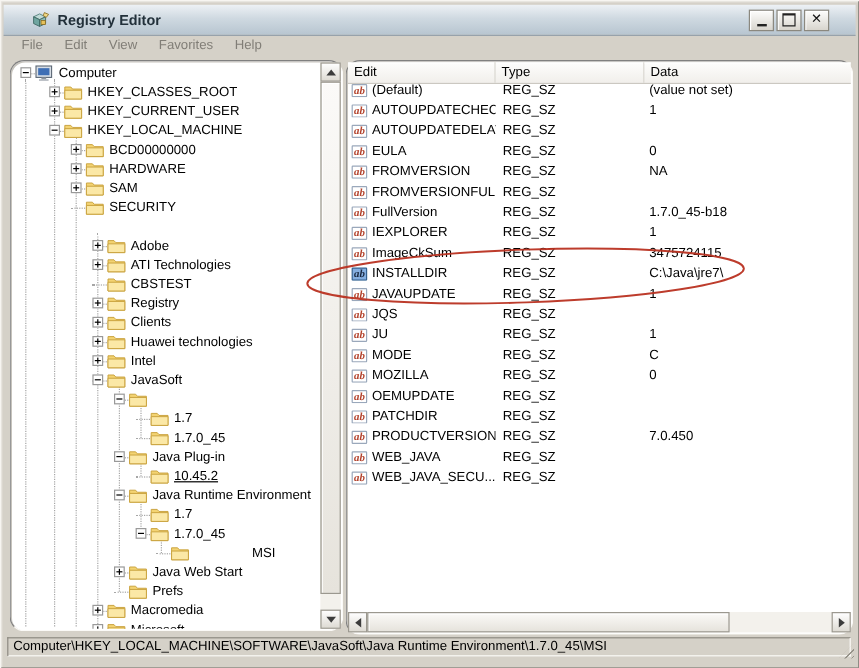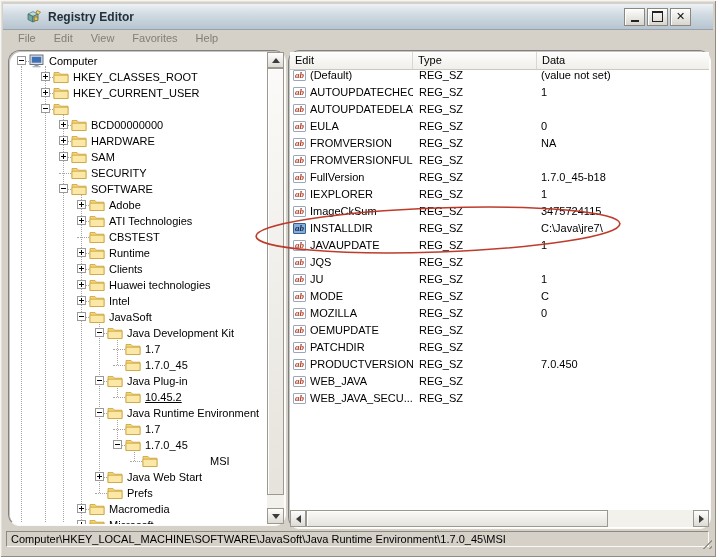--- a/index.html
+++ b/index.html
@@ -201,20 +201,21 @@
           <span class="tstub" style="left: 31px; width: 14px;"></span>
           <span class="tbox minus" style="left: 31px;">
             <i></i>
           </span>
           <span class="ticon" style="left: 43px;">
             <svg width="16" height="14" viewBox="0 0 16 14">
               <path d="M1 2.5 h5 l1.5 1.7 h7.5 v8.3 h-14 z" fill="#f3d372" stroke="#c9a23e" stroke-width="0.8"></path>
               <path d="M1 5.2 h14 v7.3 h-14 z" fill="#fbe8a6" stroke="#c9a23e" stroke-width="0.8"></path>
             </svg>
           </span>
+          <span class="tlabel" style="left: 63px;">HKEY_LOCAL_MACHINE</span>
         </div>
         <div class="trow" style="top: 65px; text-align: right;">
           <span class="tstub" style="left: 49px; width: 14px;"></span>
           <span class="tbox plus" style="left: 49px;">
             <i></i>
             <b></b>
           </span>
           <span class="ticon" style="left: 61px;">
             <svg width="16" height="14" viewBox="0 0 16 14">
               <path d="M1 2.5 h5 l1.5 1.7 h7.5 v8.3 h-14 z" fill="#f3d372" stroke="#c9a23e" stroke-width="0.8"></path>
@@ -254,33 +255,20 @@
         <div class="trow" style="top: 113px;">
           <span class="tstub" style="left: 49px; width: 14px;"></span>
           <span class="ticon" style="left: 61px;">
             <svg width="16" height="14" viewBox="0 0 16 14">
               <path d="M1 2.5 h5 l1.5 1.7 h7.5 v8.3 h-14 z" fill="#f3d372" stroke="#c9a23e" stroke-width="0.8"></path>
               <path d="M1 5.2 h14 v7.3 h-14 z" fill="#fbe8a6" stroke="#c9a23e" stroke-width="0.8"></path>
             </svg>
           </span>
           <span class="tlabel" style="left: 81px;">SECURITY</span>
         </div>
-        <div class="trow" style="top: 129px;">
-          <span class="tstub" style="left: 49px; width: 14px;"></span>
-          <span class="tbox minus" style="left: 49px;">
-            <i></i>
-          </span>
-          <span class="ticon" style="left: 61px;">
-            <svg width="16" height="14" viewBox="0 0 16 14">
-              <path d="M1 2.5 h5 l1.5 1.7 h7.5 v8.3 h-14 z" fill="#f3d372" stroke="#c9a23e" stroke-width="0.8"></path>
-              <path d="M1 5.2 h14 v7.3 h-14 z" fill="#fbe8a6" stroke="#c9a23e" stroke-width="0.8"></path>
-            </svg>
-          </span>
-          <span class="tlabel" style="left: 81px;">SOFTWARE</span>
-        </div>
         <div class="trow" style="top: 145px;">
           <span class="tstub" style="left: 67px; width: 14px;"></span>
           <span class="tbox plus" style="left: 67px;">
             <i></i>
             <b></b>
           </span>
           <span class="ticon" style="left: 79px;">
             <svg width="16" height="14" viewBox="0 0 16 14">
               <path d="M1 2.5 h5 l1.5 1.7 h7.5 v8.3 h-14 z" fill="#f3d372" stroke="#c9a23e" stroke-width="0.8"></path>
               <path d="M1 5.2 h14 v7.3 h-14 z" fill="#fbe8a6" stroke="#c9a23e" stroke-width="0.8"></path>
@@ -317,21 +305,21 @@
           <span class="tbox plus" style="left: 67px;">
             <i></i>
             <b></b>
           </span>
           <span class="ticon" style="left: 79px;">
             <svg width="16" height="14" viewBox="0 0 16 14">
               <path d="M1 2.5 h5 l1.5 1.7 h7.5 v8.3 h-14 z" fill="#f3d372" stroke="#c9a23e" stroke-width="0.8"></path>
               <path d="M1 5.2 h14 v7.3 h-14 z" fill="#fbe8a6" stroke="#c9a23e" stroke-width="0.8"></path>
             </svg>
           </span>
-          <span class="tlabel" style="left: 99px;">Runtime</span>
+          <span class="tlabel" style="left: 99px;">Registry</span>
         </div>
         <div class="trow" style="top: 209px;">
           <span class="tstub" style="left: 67px; width: 14px;"></span>
           <span class="tbox plus" style="left: 67px;">
             <i></i>
             <b></b>
           </span>
           <span class="ticon" style="left: 79px;">
             <svg width="16" height="14" viewBox="0 0 16 14">
               <path d="M1 2.5 h5 l1.5 1.7 h7.5 v8.3 h-14 z" fill="#f3d372" stroke="#c9a23e" stroke-width="0.8"></path>
@@ -385,21 +373,20 @@
           <span class="tstub" style="left: 85px; width: 14px;"></span>
           <span class="tbox minus" style="left: 85px;">
             <i></i>
           </span>
           <span class="ticon" style="left: 97px;">
             <svg width="16" height="14" viewBox="0 0 16 14">
               <path d="M1 2.5 h5 l1.5 1.7 h7.5 v8.3 h-14 z" fill="#f3d372" stroke="#c9a23e" stroke-width="0.8"></path>
               <path d="M1 5.2 h14 v7.3 h-14 z" fill="#fbe8a6" stroke="#c9a23e" stroke-width="0.8"></path>
             </svg>
           </span>
-          <span class="tlabel" style="left: 117px;">Java Development Kit</span>
         </div>
         <div class="trow" style="top: 289px;">
           <span class="tstub" style="left: 103px; width: 14px;"></span>
           <span class="ticon" style="left: 115px;">
             <svg width="16" height="14" viewBox="0 0 16 14">
               <path d="M1 2.5 h5 l1.5 1.7 h7.5 v8.3 h-14 z" fill="#f3d372" stroke="#c9a23e" stroke-width="0.8"></path>
               <path d="M1 5.2 h14 v7.3 h-14 z" fill="#fbe8a6" stroke="#c9a23e" stroke-width="0.8"></path>
             </svg>
           </span>
           <span class="tlabel" style="left: 135px;">1.7</span>

